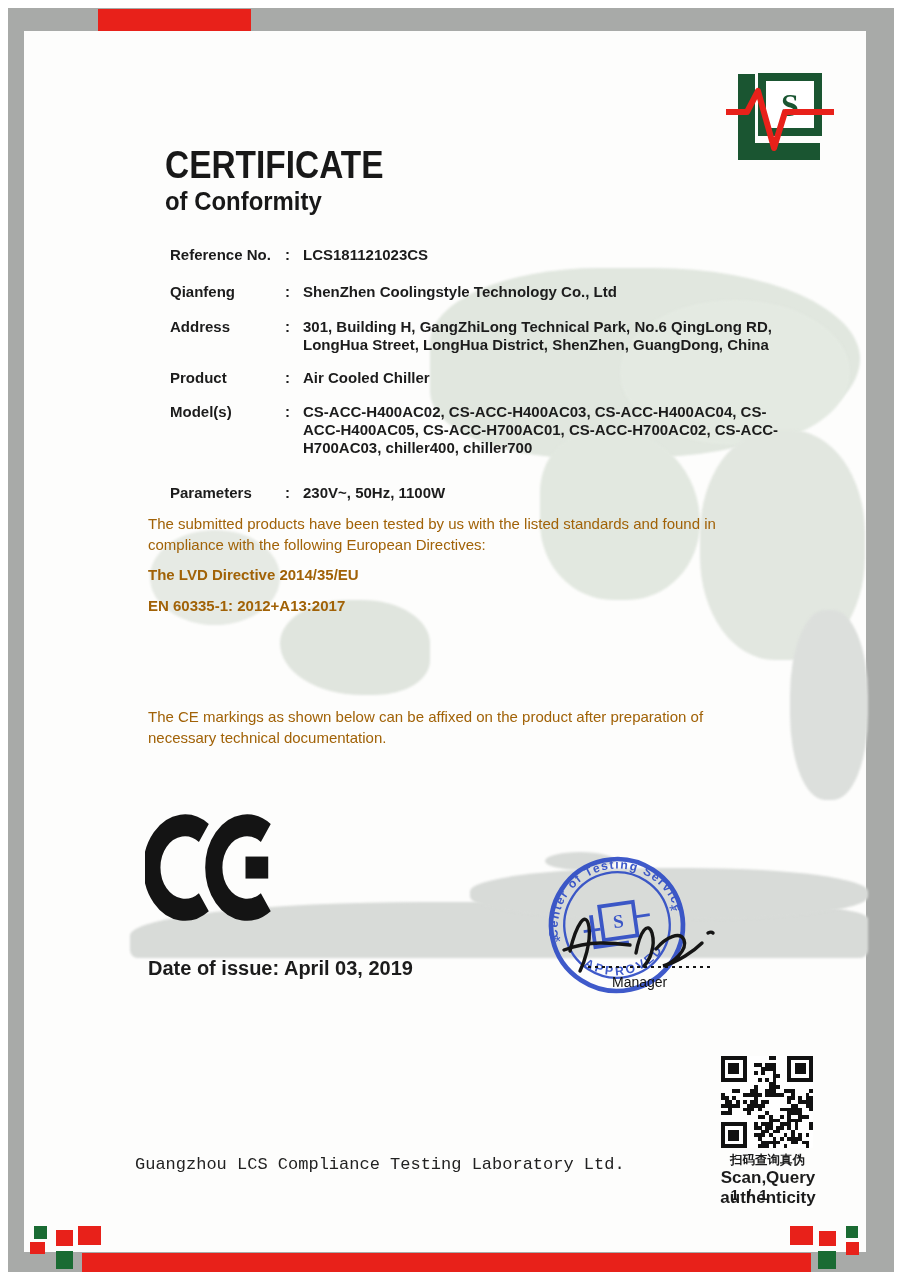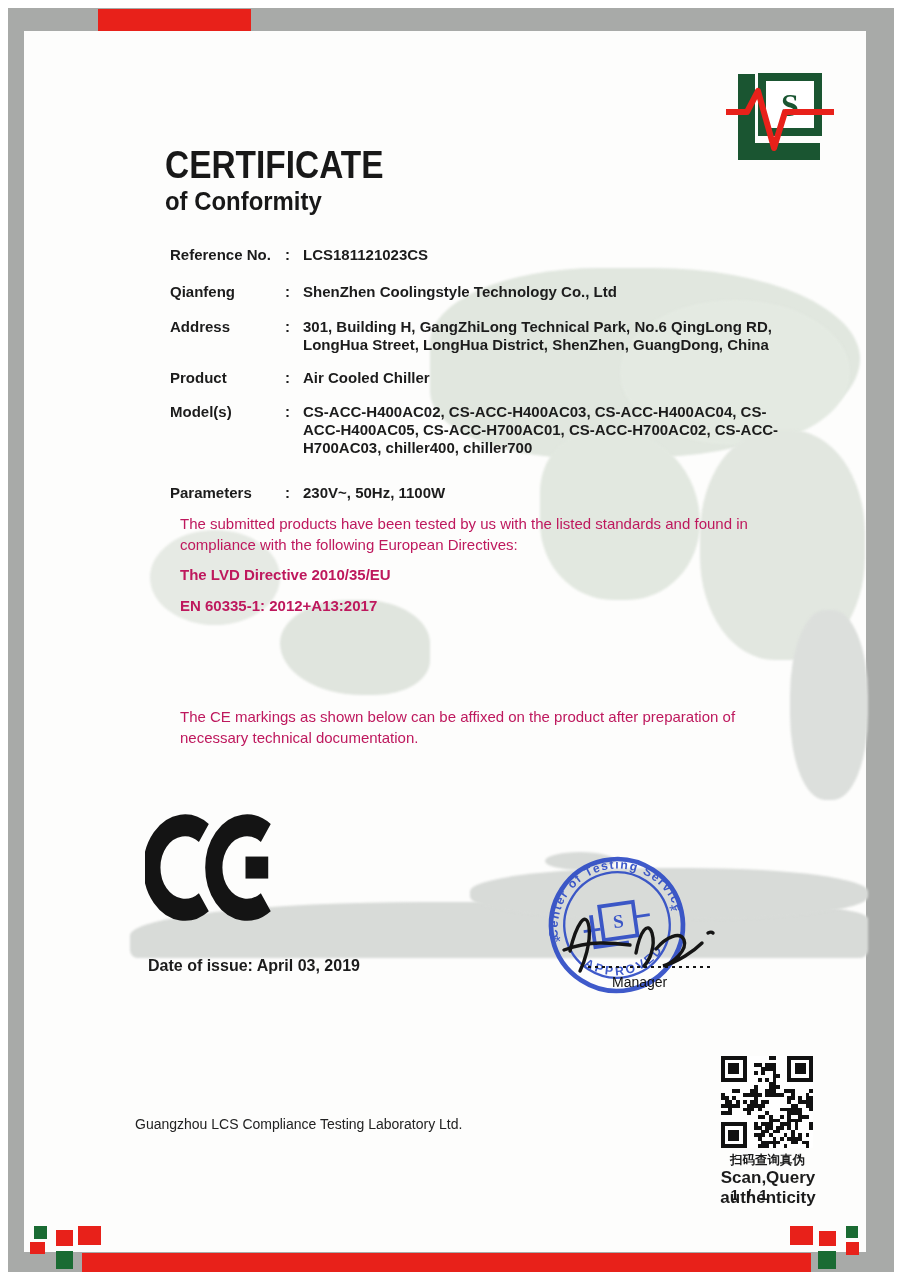--- a/index.html
+++ b/index.html
@@ -16,25 +16,25 @@
   #title{left:165px;top:144px;font-size:38px;font-weight:bold;letter-spacing:0px;
          transform:scaleX(.88);transform-origin:left top;color:#181818;}
   #subtitle{left:165px;top:186px;font-size:26px;font-weight:bold;transform:scaleX(.92);
             transform-origin:left top;color:#181818;}
   
   .frow{position:absolute;left:150px;width:650px;font-size:15px;font-weight:bold;line-height:18px;}
   .flabel{position:absolute;left:8px;top:0;width:130px;margin-left:12px;}
   .fcolon{position:absolute;left:135px;top:0;}
   .fvalue{position:absolute;left:153px;top:0;width:478px;}
   
-  .para{position:absolute;left:148px;width:602px;font-size:15px;line-height:20.5px;color:#be185d;margin-left:32px;}
+  .para{position:absolute;left:148px;width:602px;font-size:15px;line-height:20.5px;color:#a16207;}
   .bold{font-weight:bold;}
-  #date-issue{left:148px;top:957px;font-size:16px;font-weight:bold;}
-  
-  #footer-left{left:135px;top:1117px;font-size:14px;line-height:15.5px;color:#222;}
+  #date-issue{left:148px;top:957px;font-size:20px;font-weight:bold;}
+  
+  #footer-left{left:135px;top:1157px;font-size:17px;line-height:15.5px;color:#222;font-family:Liberation Mono, monospace;}
   #qr-wrap{left:721px;top:1056px;width:92px;height:92px;}
   #qr-cn{left:690px;top:1152px;width:155px;text-align:center;font-size:12.5px;font-weight:bold;}
   #qr-en{left:678px;top:1168px;width:180px;text-align:center;font-size:17px;font-weight:bold;}
   #page-num{left:695px;top:1186px;width:110px;text-align:center;font-size:15px;font-weight:bold;letter-spacing:2px;}
   #manager{left:612px;top:974px;font-size:14px;color:#111;}
   svg{display:block;}
 </style>
 </head>
 <body>
 
@@ -107,21 +107,21 @@
     <span class="fcolon">:</span>
     <span class="fvalue" style="width:478px;">CS-ACC-H400AC02, CS-ACC-H400AC03, CS-ACC-H400AC04, CS-ACC-H400AC05, CS-ACC-H700AC01, CS-ACC-H700AC02, CS-ACC-H700AC03, chiller400, chiller700</span>
   </div>
   <div class="frow" style="top:484px;">
     <span class="flabel">Parameters</span>
     <span class="fcolon">:</span>
     <span class="fvalue">230V~, 50Hz, 1100W</span>
   </div>
 
   <div class="para" style="top:514px;">The submitted products have been tested by us with the listed standards and found in compliance with the following European Directives:</div>
-  <div class="para bold" style="top:565px;">The LVD Directive 2010/35/EU</div>
+  <div class="para bold" style="top:565px;">The LVD Directive 2014/35/EU</div>
   <div class="para bold" style="top:596px;">EN 60335-1: 2012+A13:2017</div>
   <div class="para" style="top:707px;">The CE markings as shown below can be affixed on the product after preparation of necessary technical documentation.</div>
 
   <svg class="abs" style="left:145px;top:813px;" width="148" height="110" viewBox="0 0 215 125" preserveAspectRatio="none">
     <path d="M 85.5,22.7 A 48,48 0 1 0 85.5,101.3" fill="none" stroke="#141414" stroke-width="25"></path>
     <path d="M 175.5,22.7 A 48,48 0 1 0 175.5,101.3" fill="none" stroke="#141414" stroke-width="25"></path>
     <rect x="146" y="49.5" width="33" height="25" fill="#141414"></rect>
   </svg>
 
   <div class="abs" id="date-issue">Date of issue: April 03, 2019</div>

